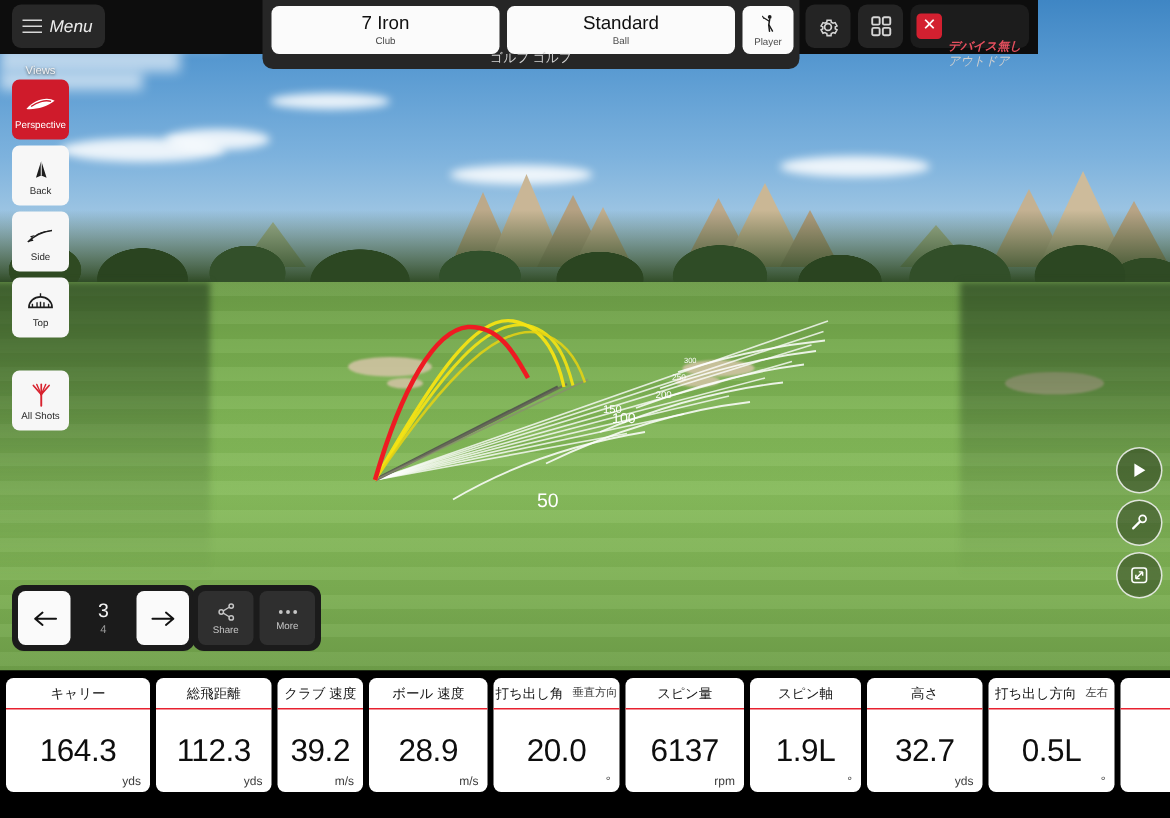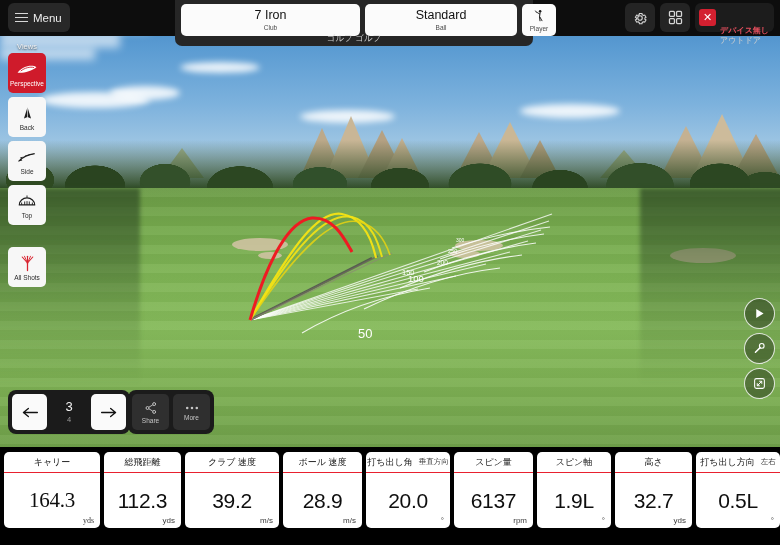--- a/index.html
+++ b/index.html
@@ -91,23 +91,24 @@
     background: linear-gradient(to bottom, rgba(46,74,36,.75), rgba(56,88,42,.25) 45%, transparent 75%);
     filter: blur(2px);
   }
   .rough-left { left: -40px; }
   .rough-right { right: -40px; }
 
   .range-svg { position: absolute; left: 0; top: 0; width: 780px; height: 447px; }
 
   
   .topbar {
-    position: absolute; left: 0; top: 0; width: 780px; height: 36px;
+    position: absolute; left: 0; top: 0; width: 692px; height: 36px;
     background: #0d0d0d;
     z-index: 40;
+    font-style: italic;
   }
   .menu-btn {
     position: absolute; left: 8px; top: 3px;
     width: 62px; height: 29px;
     background: #282828;
     border-radius: 6px;
     display: flex; align-items: center; gap: 5px;
     padding-left: 7px;
     cursor: pointer;
   }
@@ -127,21 +128,21 @@
     display: flex; gap: 5px;
   }
   .sel-card {
     background: #fbfbfb;
     border-radius: 5px;
     height: 32px;
     display: flex; flex-direction: column;
     align-items: center; justify-content: center;
     cursor: pointer;
   }
-  .sel-club { width: 179px; }
+  .sel-club { width: 152px; }
   .sel-ball { width: 152px; }
   .sel-player { width: 34px; }
   .sel-value { font-size: 12.5px; color: #101010; line-height: 13px; }
   .sel-sub { font-size: 6.5px; color: #4a4a4a; margin-top: 2px; }
   .player-name {
     position: absolute; left: 0; top: 33px; width: 358px;
     text-align: center; color: #d2d2d2; font-size: 8.5px;
   }
 
   .top-right { position: absolute; right: 6px; top: 3px; display: flex; gap: 5px; align-items: center; z-index: 44;}
@@ -563,35 +564,35 @@
       <svg width="16" height="8" viewBox="0 0 20 8">
         <circle cx="4" cy="4" r="1.6" fill="#c6c6c6"></circle>
         <circle cx="10" cy="4" r="1.6" fill="#c6c6c6"></circle>
         <circle cx="16" cy="4" r="1.6" fill="#c6c6c6"></circle>
       </svg>
       <span class="act-label">More</span>
     </div>
   </div>
 
   <div class="statsbar" id="statsbar">
-      <div class="stat" style="width: 96px; font-family: Liberation Serif, serif;">
+      <div class="stat" style="width: 96px;">
         <div class="stat-head">
           <span class="stat-title">キャリー</span>
         </div>
         <div class="stat-value">164.3</div>
         <div class="stat-unit">yds</div>
       </div>
       <div class="stat" style="width: 77px;">
         <div class="stat-head">
           <span class="stat-title">総飛距離</span>
         </div>
         <div class="stat-value">112.3</div>
         <div class="stat-unit">yds</div>
       </div>
-      <div class="stat" style="width: 94px;">
+      <div class="stat" style="width: 57px;">
         <div class="stat-head">
           <span class="stat-title">クラブ 速度</span>
         </div>
         <div class="stat-value">39.2</div>
         <div class="stat-unit">m/s</div>
       </div>
       <div class="stat" style="width: 79px; justify-content: center;">
         <div class="stat-head">
           <span class="stat-title">ボール 速度</span>
         </div>

